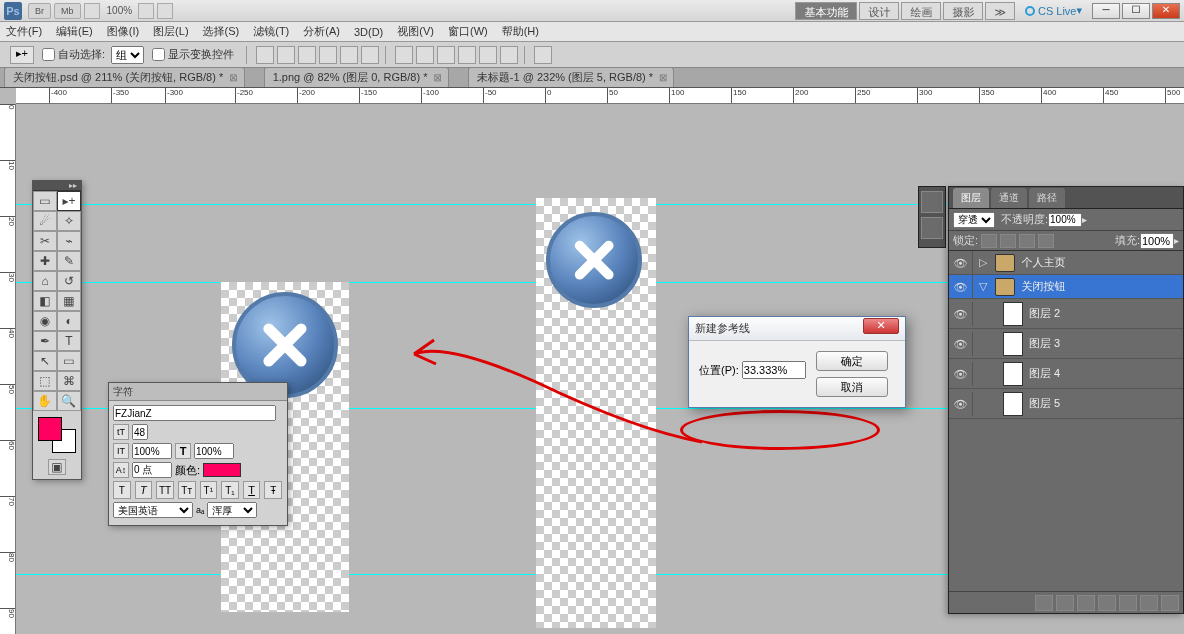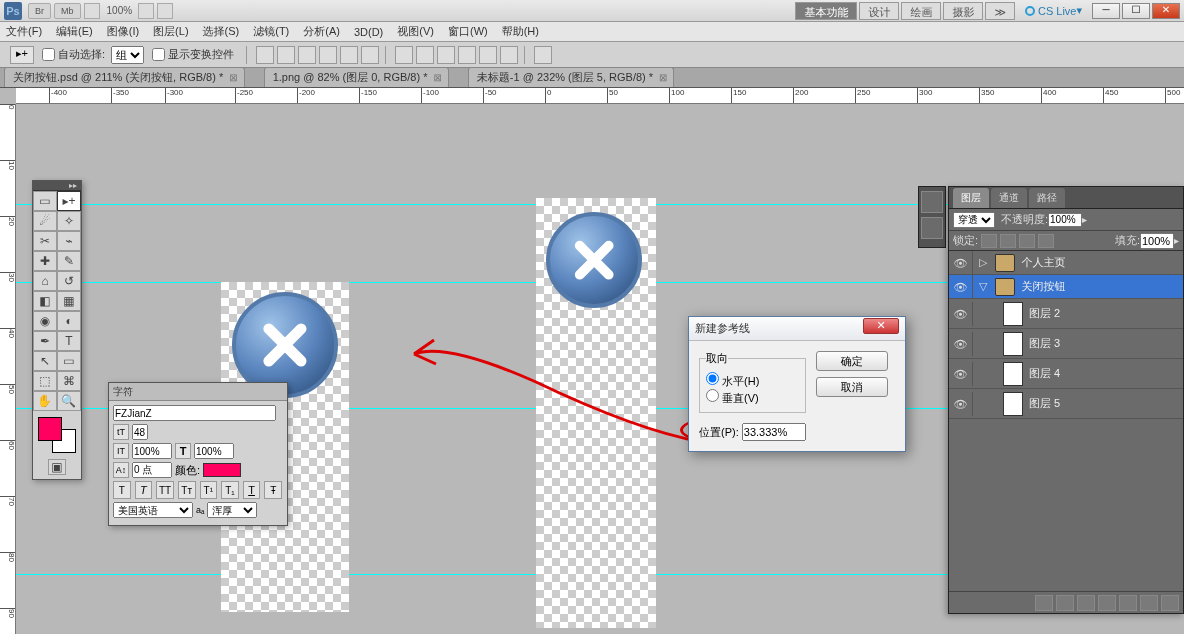--- a/index.html
+++ b/index.html
@@ -317,25 +317,20 @@
   </div>
 </div>
 
 <div class="dialog">
   <div class="titleb">
     <span>新建参考线</span>
     <div class="dlg-close">✕</div>
   </div>
   <div class="body">
     <div>
-      <fieldset>
-        <legend>取向</legend>
-        <label><input type="radio" checked="" style=""> <span>水平(H)</span></label><br>
-        <label><input type="radio" style=""> <span>垂直(V)</span></label>
-      </fieldset>
       <div class="posrow">
         <span>位置(P):</span>
         <input value="33.333%" style="">
       </div>
     </div>
     <div class="btns">
       <button>确定</button>
       <button>取消</button>
     </div>
   </div>

